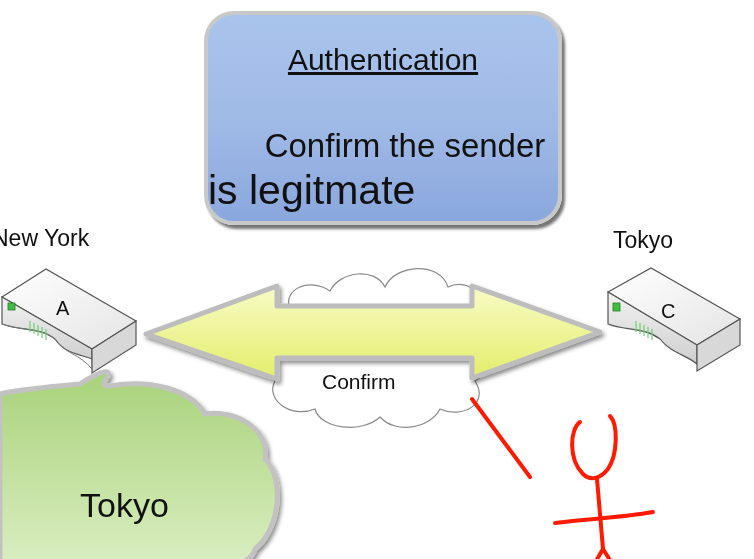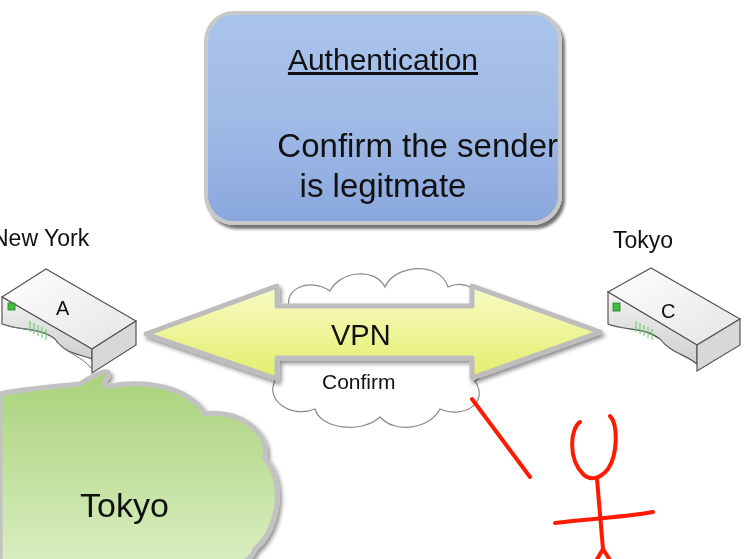--- a/index.html
+++ b/index.html
@@ -8,22 +8,22 @@
   .abs { position: absolute; }
   .lbl { position: absolute; color: #111; white-space: nowrap; }
   #auth-box {
     position: absolute; left: 204px; top: 2px; width: 358px; height: 214px;
     border-radius: 30px; border: 4px solid #c8c8c8;
     background: linear-gradient(to bottom, #a9c4ec 0%, #9fb9e6 55%, #8aa7dd 100%);
     box-shadow: 3px 4px 3px rgba(0,0,0,0.55);
     box-sizing: border-box;
   }
   #auth-title { position: absolute; left: 0; right: 0; top: 28px; text-align: center; font-size: 30px; text-decoration: underline; color: #111; }
-  #auth-line1 { position: absolute; left: 0; right: 0; top: 112px; text-align: right; font-size: 33px; color: #111; padding-left: 44px; }
-  #auth-line2 { position: absolute; left: 0; right: 0; top: 152px; text-align: center; font-size: 33px; color: #111; }
+  #auth-line1 { position: absolute; left: 0; right: 0; top: 112px; text-align: center; font-size: 33px; color: #111; padding-left: 44px; }
+  #auth-line2 { position: absolute; left: 0; right: 0; top: 152px; font-size: 41px; color: #111; }
   #city-ny { left: -8px; top: 216px; font-size: 23px; }
   #city-tokyo { left: 613px; top: 218px; font-size: 23px; }
   #vpn-label { left: 331px; top: 310px; font-size: 29px; }
   #internet-label { left: 322px; top: 361px; font-size: 21px; }
   #router-a-label { left: 56px; top: 288px; font-size: 20px; }
   #router-c-label { left: 661px; top: 291px; font-size: 20px; }
   #bubble-line1 { left: 22px; top: 432px; font-size: 34px; }
   #bubble-line2 { left: 80px; top: 477px; font-size: 34px; }
 </style>
 </head>
@@ -107,18 +107,17 @@
     <div id="auth-line1">Confirm the sender</div>
     <div id="auth-line2">is legitmate</div>
   </div>
 
   <div id="city-ny" class="lbl">New York</div>
   <div id="city-tokyo" class="lbl">Tokyo</div>
 
   <div id="router-a-label" class="lbl">A</div>
   <div id="router-c-label" class="lbl">C</div>
 
-  <div id="vpn-label" class="lbl">VPN</div>
   <div id="internet-label" class="lbl">Confirm</div>
 
   <div id="bubble-line2" class="lbl">Tokyo</div>
 
 </div>
 
 </body></html>

